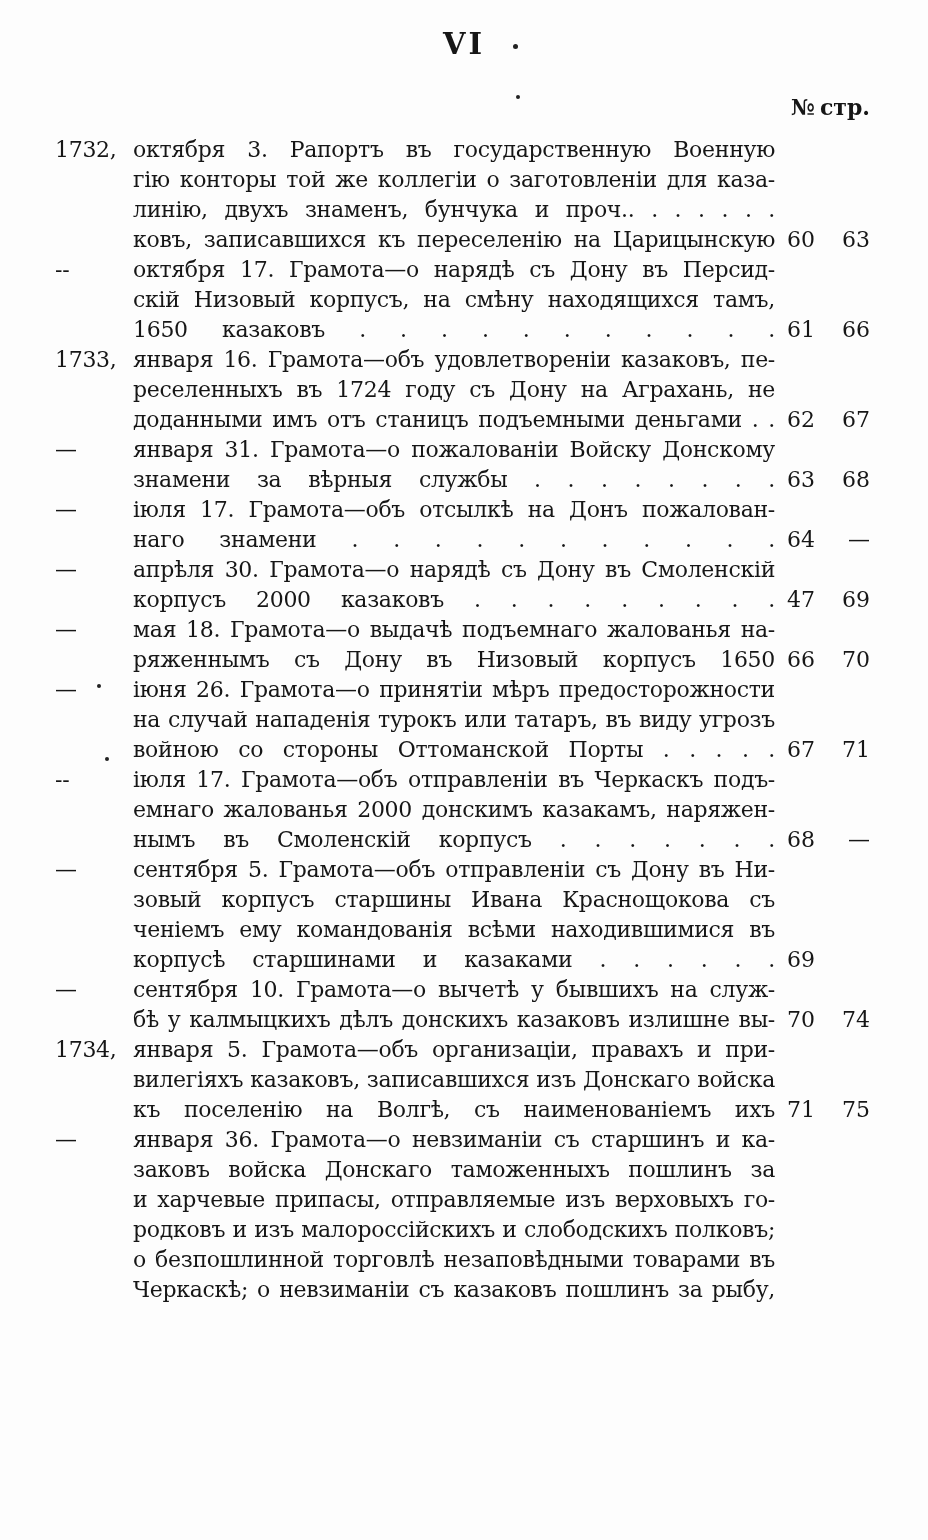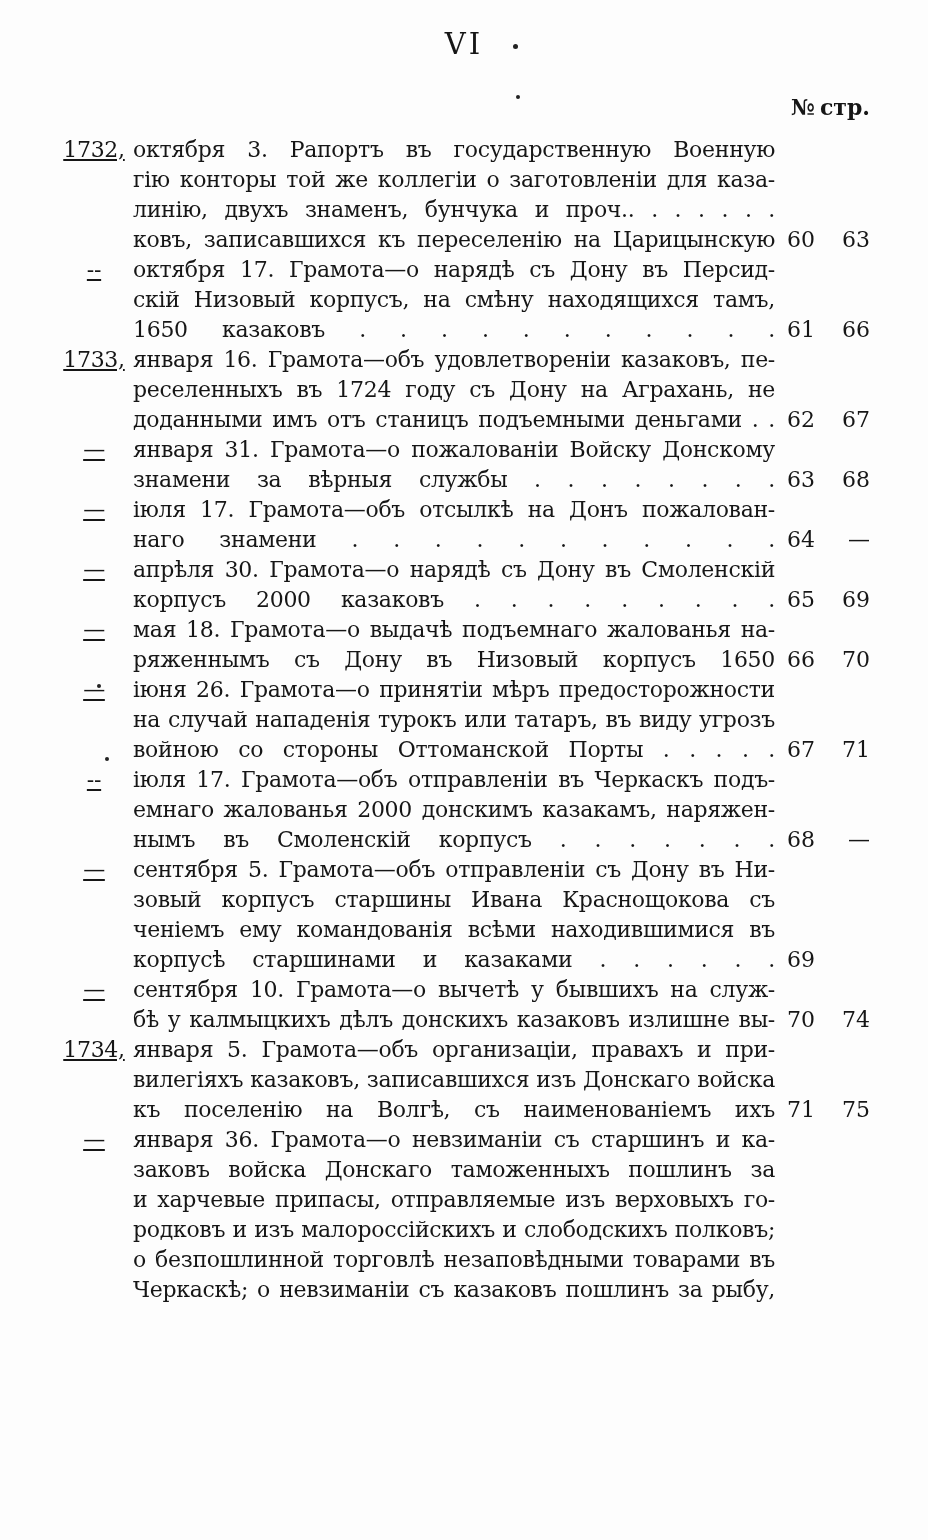--- a/index.html
+++ b/index.html
@@ -9,21 +9,21 @@
     font-family:"DejaVu Serif","DejaVu Sans",serif;
     color:#161616;
     overflow:hidden;
   }
   .page{position:relative;width:928px;height:1540px;}
 
   .folio{
     text-align:center;
     padding-top:26px;
     font-size:29px;
-    font-weight:normal;
+    font-weight:bold;
     letter-spacing:3px;
     line-height:36px;
   }
 
   .grid-row{
     display:grid;
     grid-template-columns:78px 642px 40px 55px;
     margin-left:55px;
     margin-right:58px;
   }
@@ -34,26 +34,24 @@
     line-height:30px;
     text-align:right;
     font-weight:bold;
   }
 
   .toc{margin-top:13px;}
 
   .entry{}
   .cell{min-width:0;}
   .cell.year{
-    text-align:center;
     font-size:22px;
     line-height:30px;
     letter-spacing:-0.3px;
     white-space:nowrap;
-    text-decoration:underline;
   }
   .cell.text{}
   .line{
     font-size:22px;
     line-height:30px;
     height:30px;
     overflow:hidden;
     letter-spacing:-0.3px;
     text-align:justify;
     text-align-last:justify;
@@ -140,21 +138,21 @@
         </div>
         <div class="cell num">64</div>
         <div class="cell pg">—</div>
       </div>
       <div class="grid-row entry">
         <div class="cell year">—</div>
         <div class="cell text">
           <div class="line">апрѣля 30. Грамота—о нарядѣ съ Дону въ Смоленскій</div>
           <div class="line">корпусъ 2000 казаковъ . . . . . . . . .</div>
         </div>
-        <div class="cell num">65</div>
+        <div class="cell num">47</div>
         <div class="cell pg">69</div>
       </div>
       <div class="grid-row entry">
         <div class="cell year">—</div>
         <div class="cell text">
           <div class="line">мая 18. Грамота—о выдачѣ подъемнаго жалованья на-</div>
           <div class="line">ряженнымъ съ Дону въ Низовый корпусъ 1650 казакамъ</div>
         </div>
         <div class="cell num">66</div>
         <div class="cell pg">70</div>

